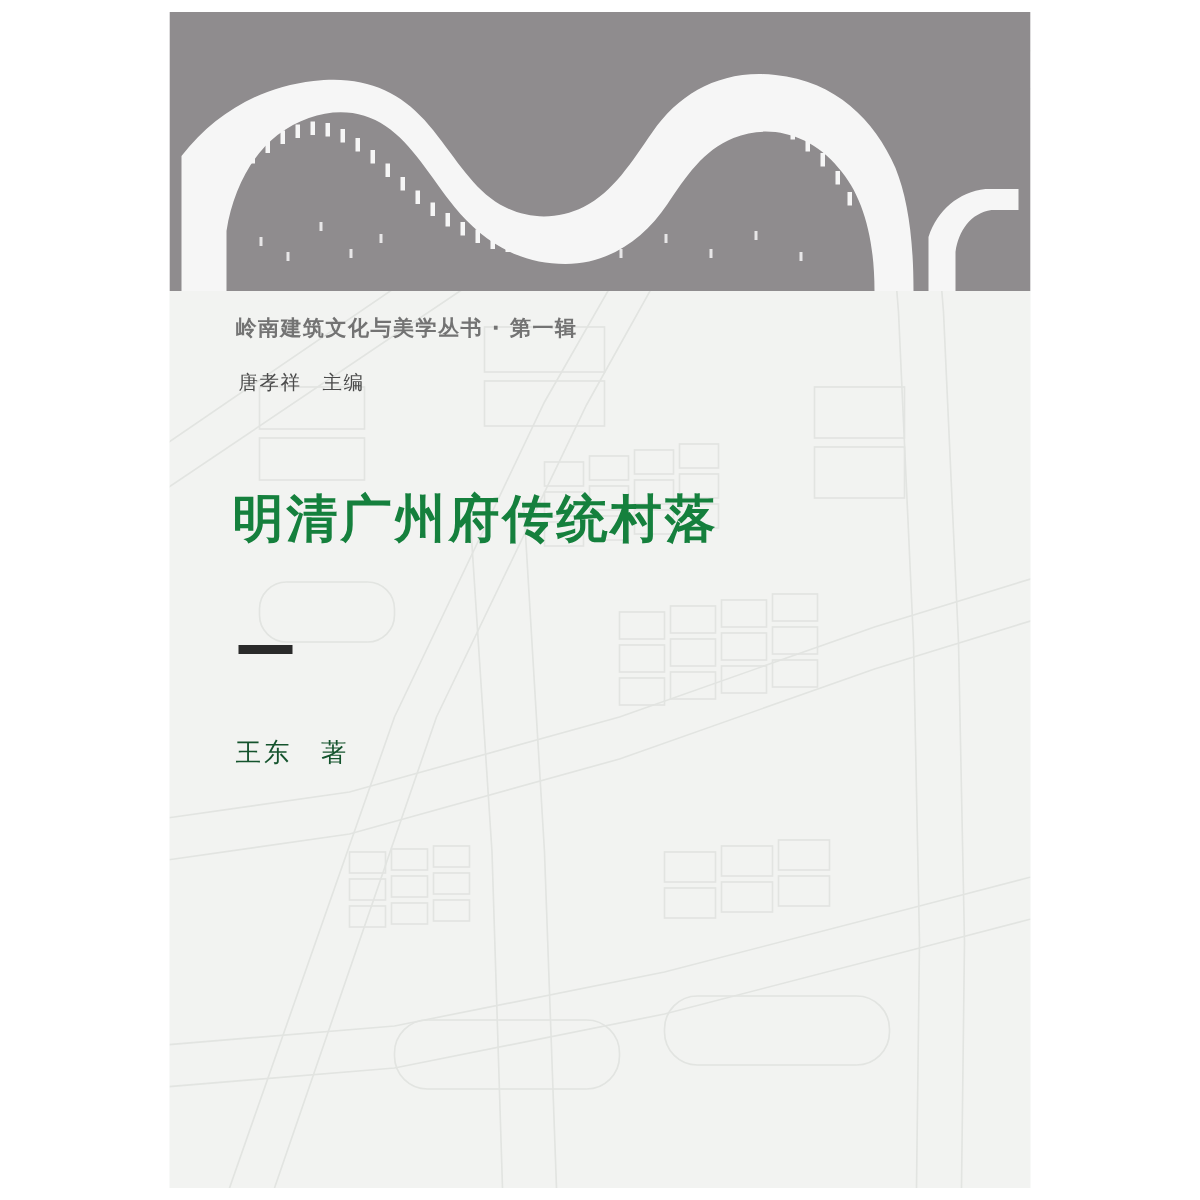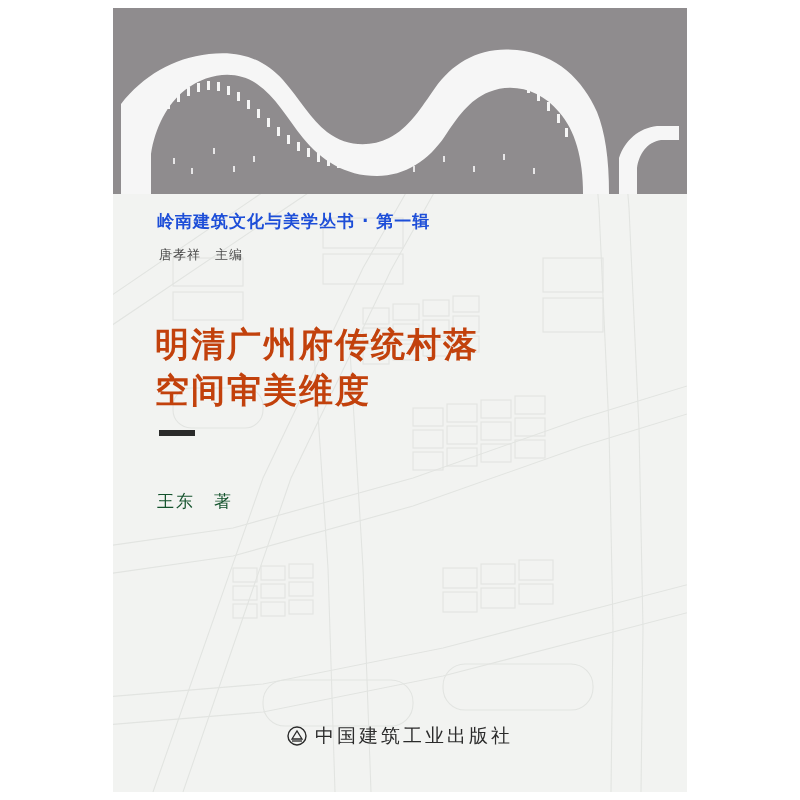--- a/index.html
+++ b/index.html
@@ -54,23 +54,23 @@
     position: absolute;
     left: 0;
     top: 0;
   }
 
   
   .series-line {
     position: absolute;
     left: 44px;
     top: 202px;
-    font-size: 17px;
+    font-size: 14px;
     letter-spacing: 1px;
-    color: #1d4ed8;
+    color: #737373;
     font-family: "DejaVu Sans", "Liberation Sans", sans-serif;
     font-weight: 600;
     white-space: nowrap;
   }
   .series-editor {
     position: absolute;
     left: 46px;
     top: 238px;
     font-size: 13px;
     letter-spacing: 1px;
@@ -81,26 +81,26 @@
   }
 
   
   .title-block {
     position: absolute;
     left: 42px;
     top: 316px;
     width: 480px;
   }
   .title-line {
-    font-family: Liberation Mono, monospace;
+    font-family: Liberation Serif, serif;
     font-weight: bold;
     font-size: 34px;
     line-height: 46px;
     letter-spacing: 2px;
-    color: #c2410c;
+    color: #15803d;
     white-space: nowrap;
   }
 
   .rule {
     position: absolute;
     left: 46px;
     top: 422px;
     width: 36px;
     height: 6px;
     background: #2a2a2a;
@@ -309,34 +309,21 @@
                    L 548 132 C 534 134, 526 146, 524 160 L 524 186 Z"></path>
         </g>
       </svg>
     </div>
 
     <div class="series-line">岭南建筑文化与美学丛书 · 第一辑</div>
     <div class="series-editor">唐孝祥　主编</div>
 
     <div class="title-block">
       <div class="title-line">明清广州府传统村落</div>
-      <div class="title-line">空间审美维度</div>
     </div>
 
     <div class="rule"></div>
 
     <div class="author">王东　著</div>
 
-    <div class="publisher">
-      <span class="pub-row">
-        <span class="pub-logo">
-          <svg width="20" height="20" viewBox="0 0 20 20" xmlns="http://www.w3.org/2000/svg" aria-hidden="true">
-            <circle cx="10" cy="10" r="9" fill="none" stroke="#2b2b2b" stroke-width="1.4"></circle>
-            <path d="M5 13 L10 5 L15 13 Z" fill="none" stroke="#2b2b2b" stroke-width="1.3"></path>
-            <line x1="5" y1="15" x2="15" y2="15" stroke="#2b2b2b" stroke-width="1.3"></line>
-          </svg>
-        </span>
-        <span>中国建筑工业出版社</span>
-      </span>
-    </div>
 
   </div>
 </div>
 
 </body></html>

